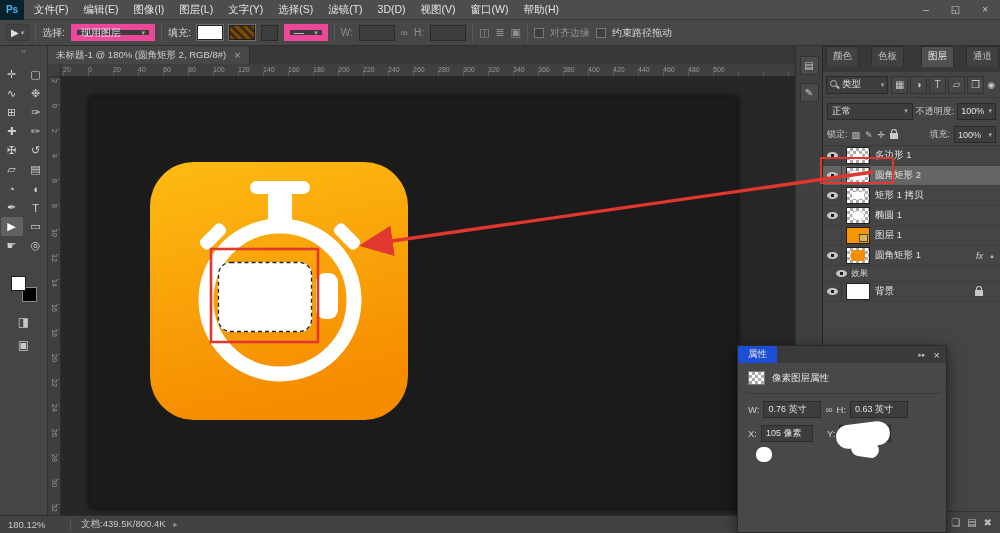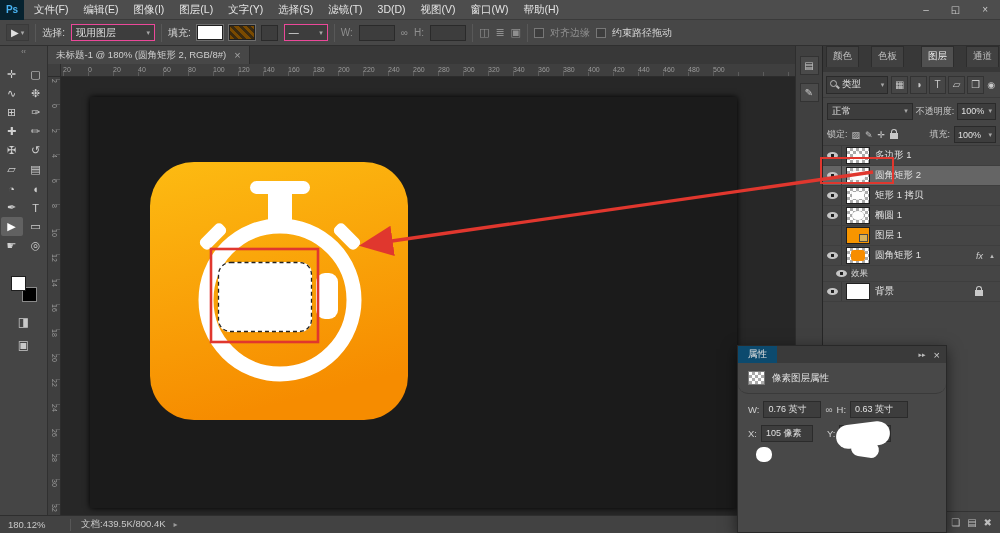--- a/index.html
+++ b/index.html
@@ -18,21 +18,21 @@
 
   
   .optionsbar{position:absolute;top:20px;left:0;right:0;height:26px;background:#474747;border-bottom:1px solid #2f2f2f;
               display:flex;align-items:center;gap:6px;padding:0 6px;font-size:10px;color:#d6d6d6;z-index:10;}
   .toolpreset{display:flex;align-items:center;gap:2px;padding:2px 4px;border:1px solid #3a3a3a;background:#424242;}
   .tp-glyph{font-size:10px;color:#e0e0e0;}
   .tp-caret,.caret{font-size:7px;color:#a8a8a8;}
   .sep{width:1px;height:18px;background:#3a3a3a;border-right:1px solid #585858;}
   .olabel{white-space:nowrap;}
   .olabel.dim{color:#8f8f8f;}
-  .dropdown{height:17px;background:#3d3d3d;border:1px solid #ec4899;display:flex;align-items:center;
+  .dropdown{height:17px;background:#3d3d3d;border:6px solid #ec4899;display:flex;align-items:center;
             justify-content:space-between;padding:0 4px;color:#e0e0e0;}
   .minibox{width:17px;height:16px;background:#3d3d3d;border:1px solid #2a2a2a;}
   .minibox.wide{width:36px;}
   .swatch{width:26px;height:15px;border:1px solid #1f1f1f;outline:1px solid #6e6e6e;}
   .fillsw{background:#ffffff;}
   .strokesw{background:repeating-linear-gradient(45deg,#7a4a00 0 3px,#3a2a10 3px 6px);}
   .opsicons{display:flex;gap:6px;color:#8f8f8f;font-size:11px;}
   .cbx{width:10px;height:10px;border:1px solid #777;background:#3d3d3d;display:inline-block;}
 
   
@@ -149,21 +149,21 @@
   .lcaret{width:10px;font-size:7px;color:#bbb;flex:none;text-align:center;}
   .dock-space{flex:1;}
   .dock-bottom{height:22px;border-top:1px solid #333;display:flex;align-items:center;justify-content:flex-end;
                gap:7px;padding:0 8px;color:#bdbdbd;font-size:10px;flex:none;}
   .dbico{font-style:normal;}
 
   
   .props{position:absolute;left:737px;top:345px;width:210px;height:188px;background:#484848;border:1px solid #282828;
          box-shadow:0 4px 14px rgba(0,0,0,.55);z-index:30;display:flex;flex-direction:column;}
   .props-titlebar{height:17px;background:#3a3a3a;display:flex;align-items:stretch;flex:none;}
-  .props-tab{background:#0c4a6e;padding:2px 10px 0;font-size:9.5px;color:#e0e0e0;}
+  .props-tab{background:#1d4ed8;padding:2px 10px 0;font-size:9.5px;color:#e0e0e0;}
   .props-fill{flex:1;}
   .p-collapse{font-size:7px;color:#bbb;align-self:center;margin-right:8px;}
   .p-close{color:#ccc;margin-right:6px;align-self:center;font-size:11px;}
   .props-head{display:flex;align-items:center;gap:7px;padding:8px 10px;border-bottom:1px solid #3a3a3a;
               font-size:9.5px;color:#e3e3e3;flex:none;border-radius:10px;}
   .phicon{width:17px;height:14px;border:1px solid #777;background-color:#fff;
     background-image:linear-gradient(45deg,#ababab 25%,transparent 25% 75%,#ababab 75%),
                      linear-gradient(45deg,#ababab 25%,transparent 25% 75%,#ababab 75%);
     background-size:6px 6px;background-position:0 0,3px 3px;flex:none;}
   .props-row{display:flex;align-items:center;gap:4px;padding:7px 10px 0;font-size:9.5px;color:#cfcfcf;flex:none;}

